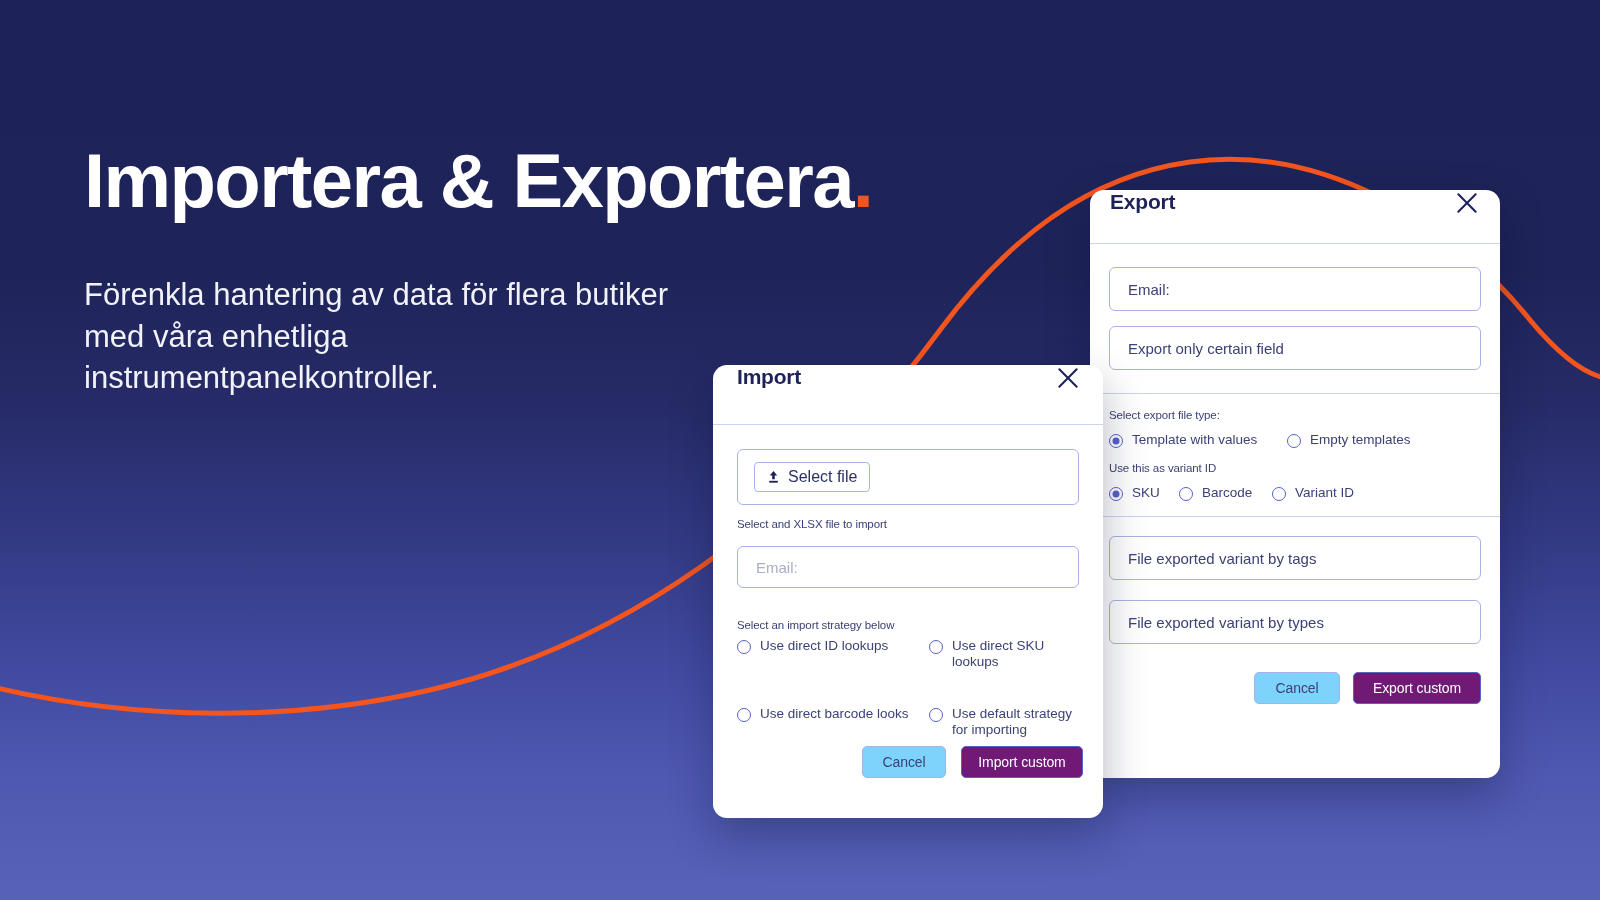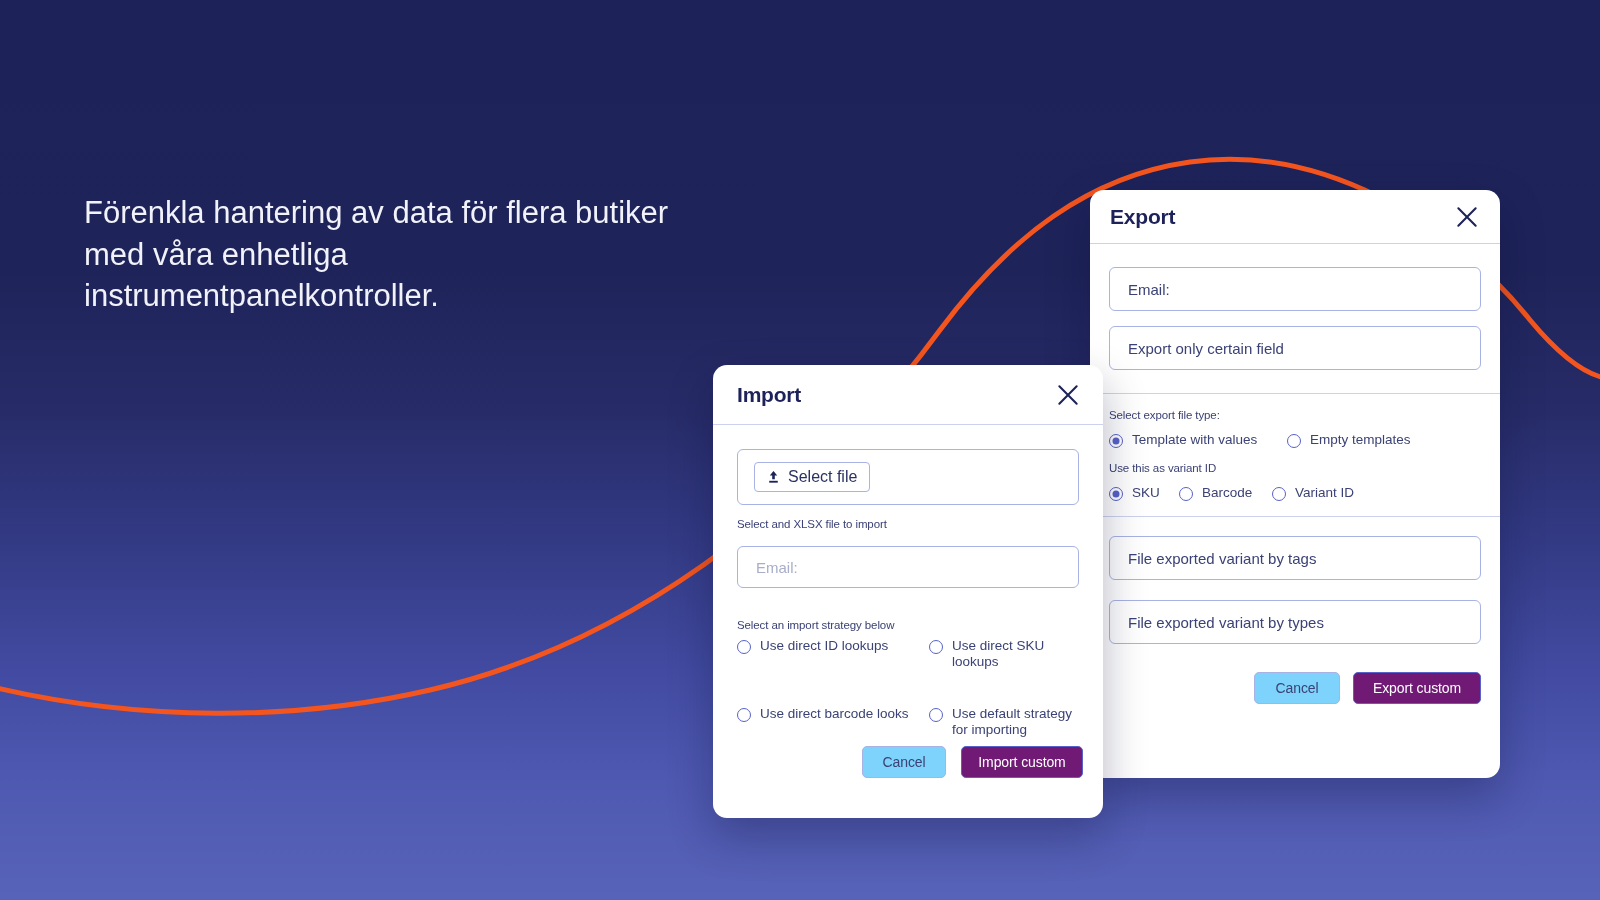--- a/index.html
+++ b/index.html
@@ -63,21 +63,21 @@
 
   
   .card {
     position: absolute;
     background: #ffffff;
     border-radius: 14px;
     box-shadow: 0 18px 44px rgba(10, 14, 50, 0.30);
   }
   .card-head {
     display: flex;
-    align-items: center;
+    align-items: flex-start;
     justify-content: space-between;
     border-bottom: 1px solid #ccd2ee;
   }
   .card-title {
     font-size: 21px;
     font-weight: 700;
     color: #1d2259;
     letter-spacing: -0.2px;
   }
   .close-icon {
@@ -259,20 +259,21 @@
 
   <svg id="curve-layer" viewBox="0 0 1600 900" preserveAspectRatio="none" aria-hidden="true">
     <path d="M -20 684 C 140 724 300 720 430 690
              C 620 646 800 520 940 330
              C 1010 236 1090 176 1190 162
              C 1320 144 1450 220 1530 320
              C 1560 356 1585 374 1605 378" fill="none" stroke="#f4551e" stroke-width="5" stroke-linecap="round"></path>
   </svg>
 
   <div id="hero">
+    <h1 id="headline"><span>Importera &amp; Exportera</span><span class="dot">.</span></h1>
     <p id="subhead">Förenkla hantering av data för flera butiker med våra enhetliga instrumentpanelkontroller.</p>
   </div>
 
   <div id="export-card" class="card">
 
     <div class="card-head">
       <span class="card-title">Export</span>
       <svg class="close-icon" viewBox="0 0 24 24">
         <path d="M4 4 L20 20 M20 4 L4 20" stroke="#1d2259" stroke-width="1.9" fill="none" stroke-linecap="round"></path>
       </svg>

